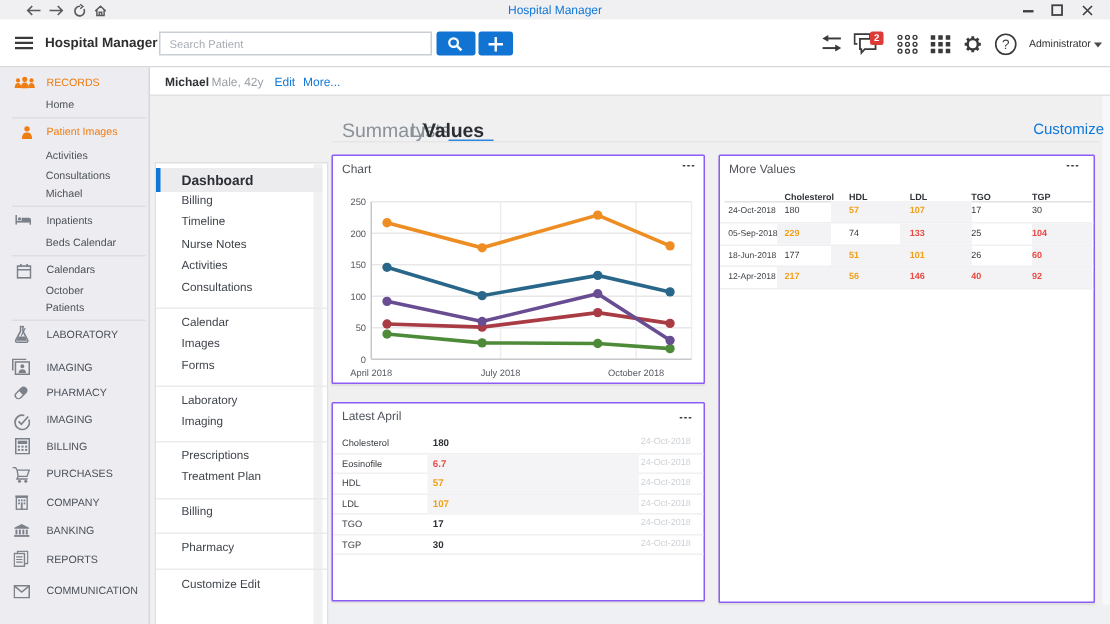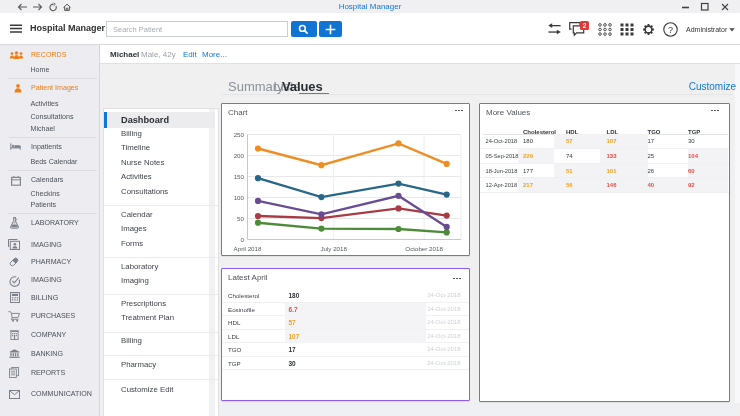--- a/index.html
+++ b/index.html
@@ -266,21 +266,21 @@
 <div class="side-sep" style="top:77.5px"></div>
 <div class="side-txt side-orange" style="left:31px;top:83.2px;line-height:10px">Patient Images</div>
 <div class="side-txt" style="left:30.5px;top:98.6px;line-height:10px">Activities</div>
 <div class="side-txt" style="left:30.5px;top:111.6px;line-height:10px">Consultations</div>
 <div class="side-txt" style="left:30.5px;top:124.4px;line-height:10px">Michael</div>
 <div class="side-sep" style="top:137px"></div>
 <div class="side-txt side-sec" style="left:31px;top:142.2px;line-height:10px">Inpatients</div>
 <div class="side-txt" style="left:30.5px;top:156.8px;line-height:10px">Beds Calendar</div>
 <div class="side-sep" style="top:169.5px"></div>
 <div class="side-txt side-sec" style="left:31px;top:175px;line-height:10px">Calendars</div>
-<div class="side-txt" style="left:30.5px;top:188.8px;line-height:10px">Checkins</div>
+<div class="side-txt" style="left:30.5px;top:188.8px;line-height:10px">October</div>
 <div class="side-txt" style="left:30.5px;top:199.8px;line-height:10px">Patients</div>
 <div class="side-sep" style="top:212.5px"></div>
 <div class="side-txt side-sec" style="left:31px;top:218.2px;line-height:10px">LABORATORY</div>
 <div class="side-txt side-sec" style="left:31px;top:239.5px;line-height:10px">IMAGING</div>
 <div class="side-txt side-sec" style="left:31px;top:257px;line-height:10px">PHARMACY</div>
 <div class="side-txt side-sec" style="left:31px;top:275.4px;line-height:10px">IMAGING</div>
 <div class="side-txt side-sec" style="left:31px;top:292.6px;line-height:10px">BILLING</div>
 <div class="side-txt side-sec" style="left:31px;top:311px;line-height:10px">PURCHASES</div>
 <div class="side-txt side-sec" style="left:31px;top:329.8px;line-height:10px">COMPANY</div>
 <div class="side-txt side-sec" style="left:31px;top:348.7px;line-height:10px">BANKING</div>

